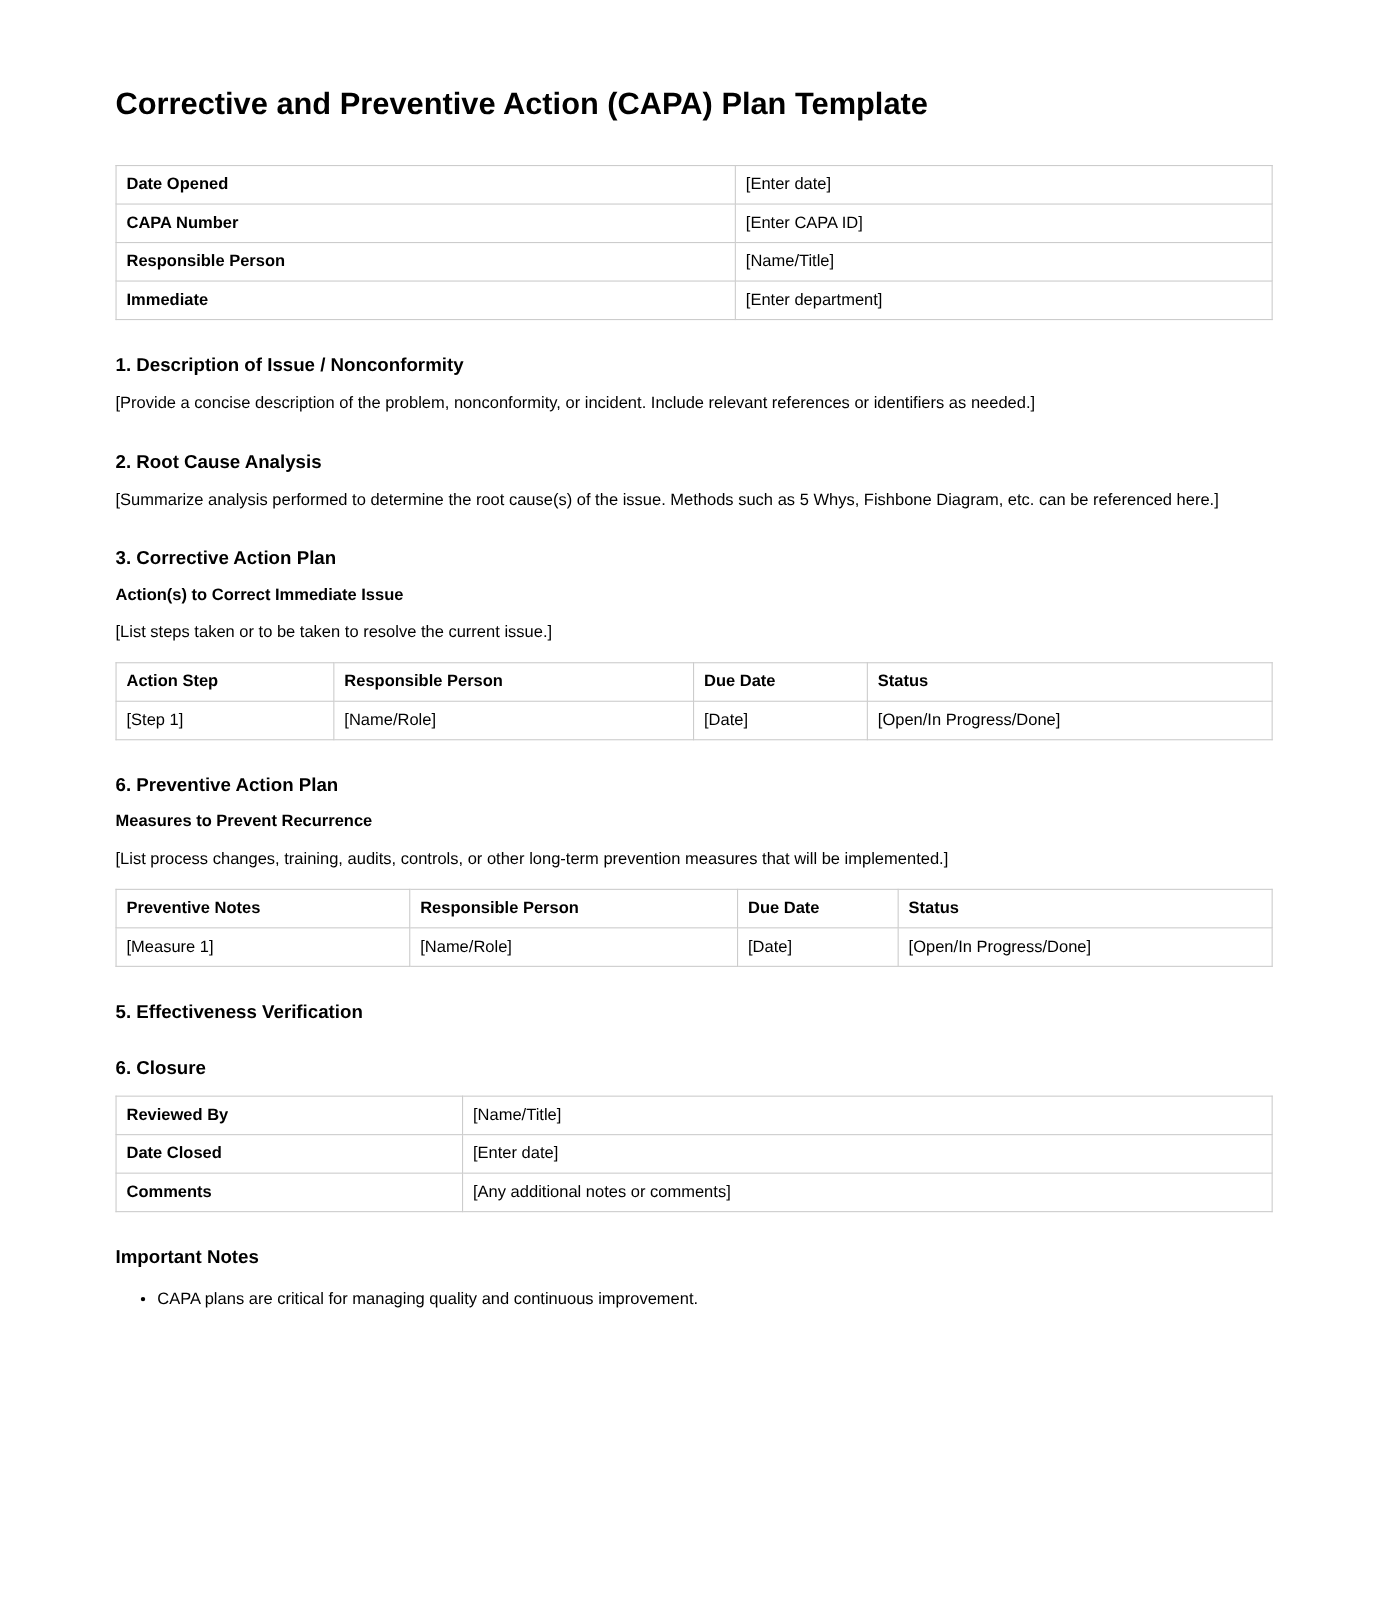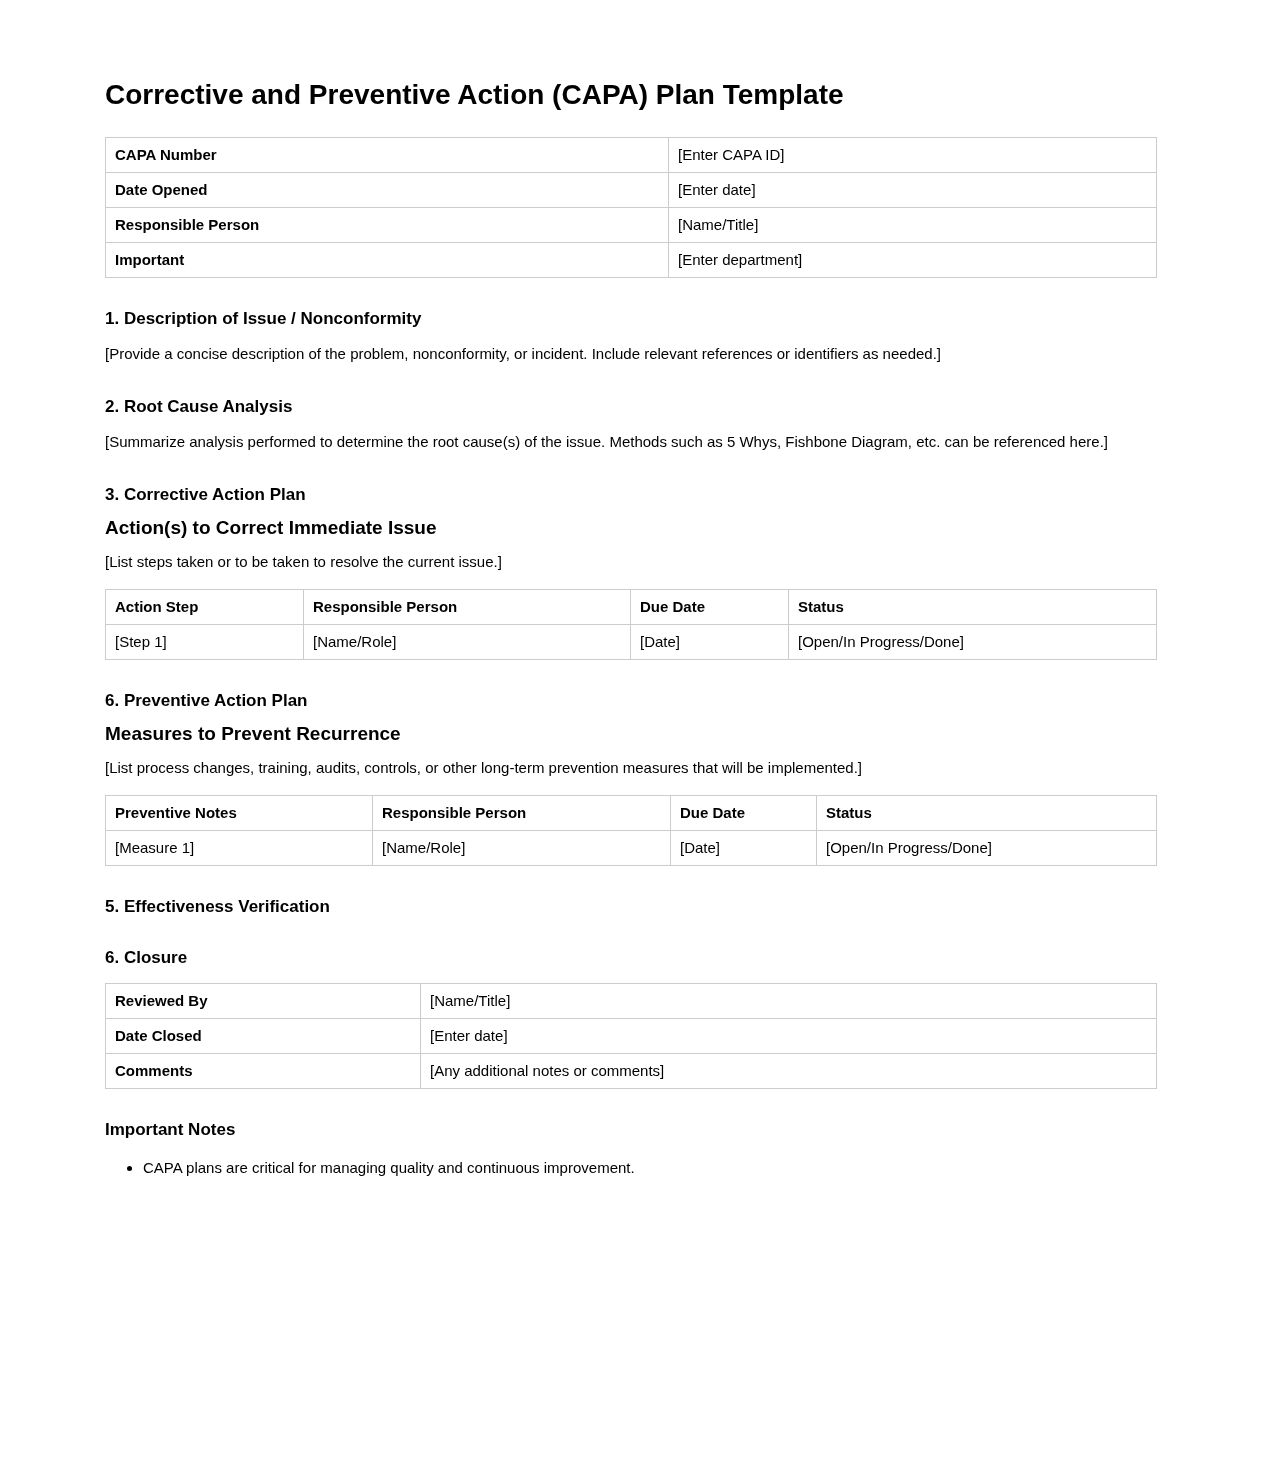--- a/index.html
+++ b/index.html
@@ -19,30 +19,30 @@
     overflow: hidden;
   }
   .page {
     width: 1060px;
     margin-left: 105px;
   }
   h1.doc-title {
     font-size: 28px;
     line-height: 34px;
     font-weight: bold;
-    margin: 78px 0 25px 0;
+    margin: 78px 0 38px 0;
   }
   h2.section-heading {
     font-size: 17px;
     line-height: 20px;
     font-weight: bold;
     margin: 31px 0 13px 0;
   }
   h4.sub-heading {
-    font-size: 19px;
+    font-size: 15px;
     line-height: 19px;
     font-weight: bold;
     margin: 13px 0;
   }
   p.body-text {
     font-size: 15px;
     line-height: 24px;
     margin: 13px 0 15px 0;
   }
   table.tbl {
@@ -83,33 +83,33 @@
 
     <h1 class="doc-title">Corrective and Preventive Action (CAPA) Plan Template</h1>
 
     <table class="tbl">
       <colgroup>
           <col style="width:563px">
           <col>
         </colgroup>
       <tbody>
         <tr>
+          <td class="b">Date Opened</td>
+          <td>[Enter date]</td>
+        </tr>
+        <tr>
           <td class="b">CAPA Number</td>
           <td>[Enter CAPA ID]</td>
         </tr>
         <tr>
-          <td class="b">Date Opened</td>
-          <td>[Enter date]</td>
-        </tr>
-        <tr>
           <td class="b">Responsible Person</td>
           <td>[Name/Title]</td>
         </tr>
         <tr>
-          <td class="b">Important</td>
+          <td class="b">Immediate</td>
           <td>[Enter department]</td>
         </tr>
       </tbody>
     </table>
 
     <h2 class="section-heading">1. Description of Issue / Nonconformity</h2>
     <p class="body-text">[Provide a concise description of the problem, nonconformity, or incident. Include relevant references or identifiers as needed.]</p>
 
     <h2 class="section-heading">2. Root Cause Analysis</h2>
     <p class="body-text">[Summarize analysis performed to determine the root cause(s) of the issue. Methods such as 5 Whys, Fishbone Diagram, etc. can be referenced here.]</p>

